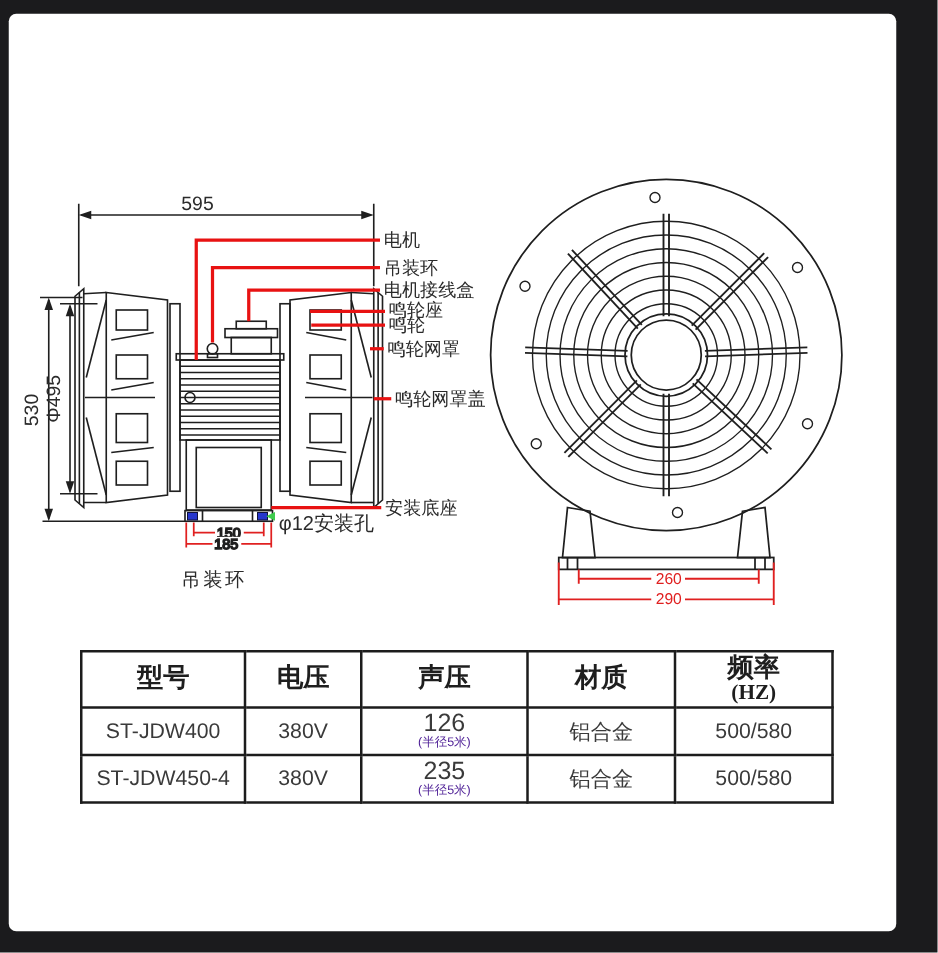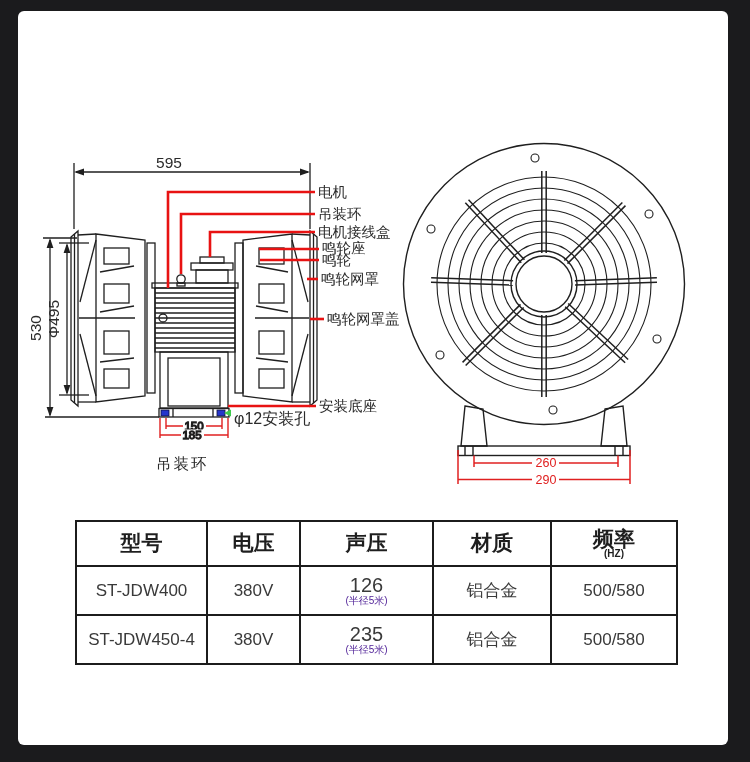--- a/index.html
+++ b/index.html
@@ -4,45 +4,45 @@
 <style>
   html,body{margin:0;padding:0;}
   body{
     width:750px;height:762px;
     background:#1b1b1d;
     position:relative;
     overflow:hidden;
     font-family:"Liberation Sans", sans-serif;
   }
   .card{
-    position:absolute;left:18px;top:11px;
+    position:absolute;left:7px;top:11px;
     width:710px;height:734px;
     background:#ffffff;border-radius:6px;
   }
   svg{position:absolute;left:0;top:0;}
   svg text{font-family:"Liberation Sans", sans-serif;fill:#2b2b2b;}
   .dim-red-txt{fill:#e02020;font-size:11.5px;}
   .callout-txt{font-size:14.5px;}
   .big-dim-txt{font-size:15.5px;}
 
   table.spec{
     position:absolute;left:57px;top:509px;
     width:601px;border-collapse:collapse;table-layout:fixed;
     background:#fff;
   }
   table.spec th, table.spec td{
     border:2px solid #1c1c1c;
     text-align:center;vertical-align:middle;
     padding:0;overflow:hidden;
   }
   table.spec thead tr{height:45px;margin-top:12px;}
-  table.spec tbody tr{height:49px;}
+  table.spec tbody tr{height:38px;}
   table.spec th{font-size:21px;font-weight:700;color:#1e1e1e;line-height:1.05;}
   table.spec td{font-size:17px;color:#3a3a3a;}
-  .hz-sub{font-size:10px;font-weight:600;margin-top:-1px;}
+  .hz-sub{font-size:17px;font-weight:600;margin-top:-1px;font-family:Liberation Serif, serif;}
   .snd-num{font-size:20px;line-height:1.05;}
   .snd-note{font-size:10px;line-height:1.05;color:#4c1d95;}
 </style>
 </head>
 <body>
 
 <div class="card">
 
 <svg width="710" height="500" viewBox="21 11 710 500">
   <g stroke="#1f1f1f" stroke-width="1.3" fill="none">

